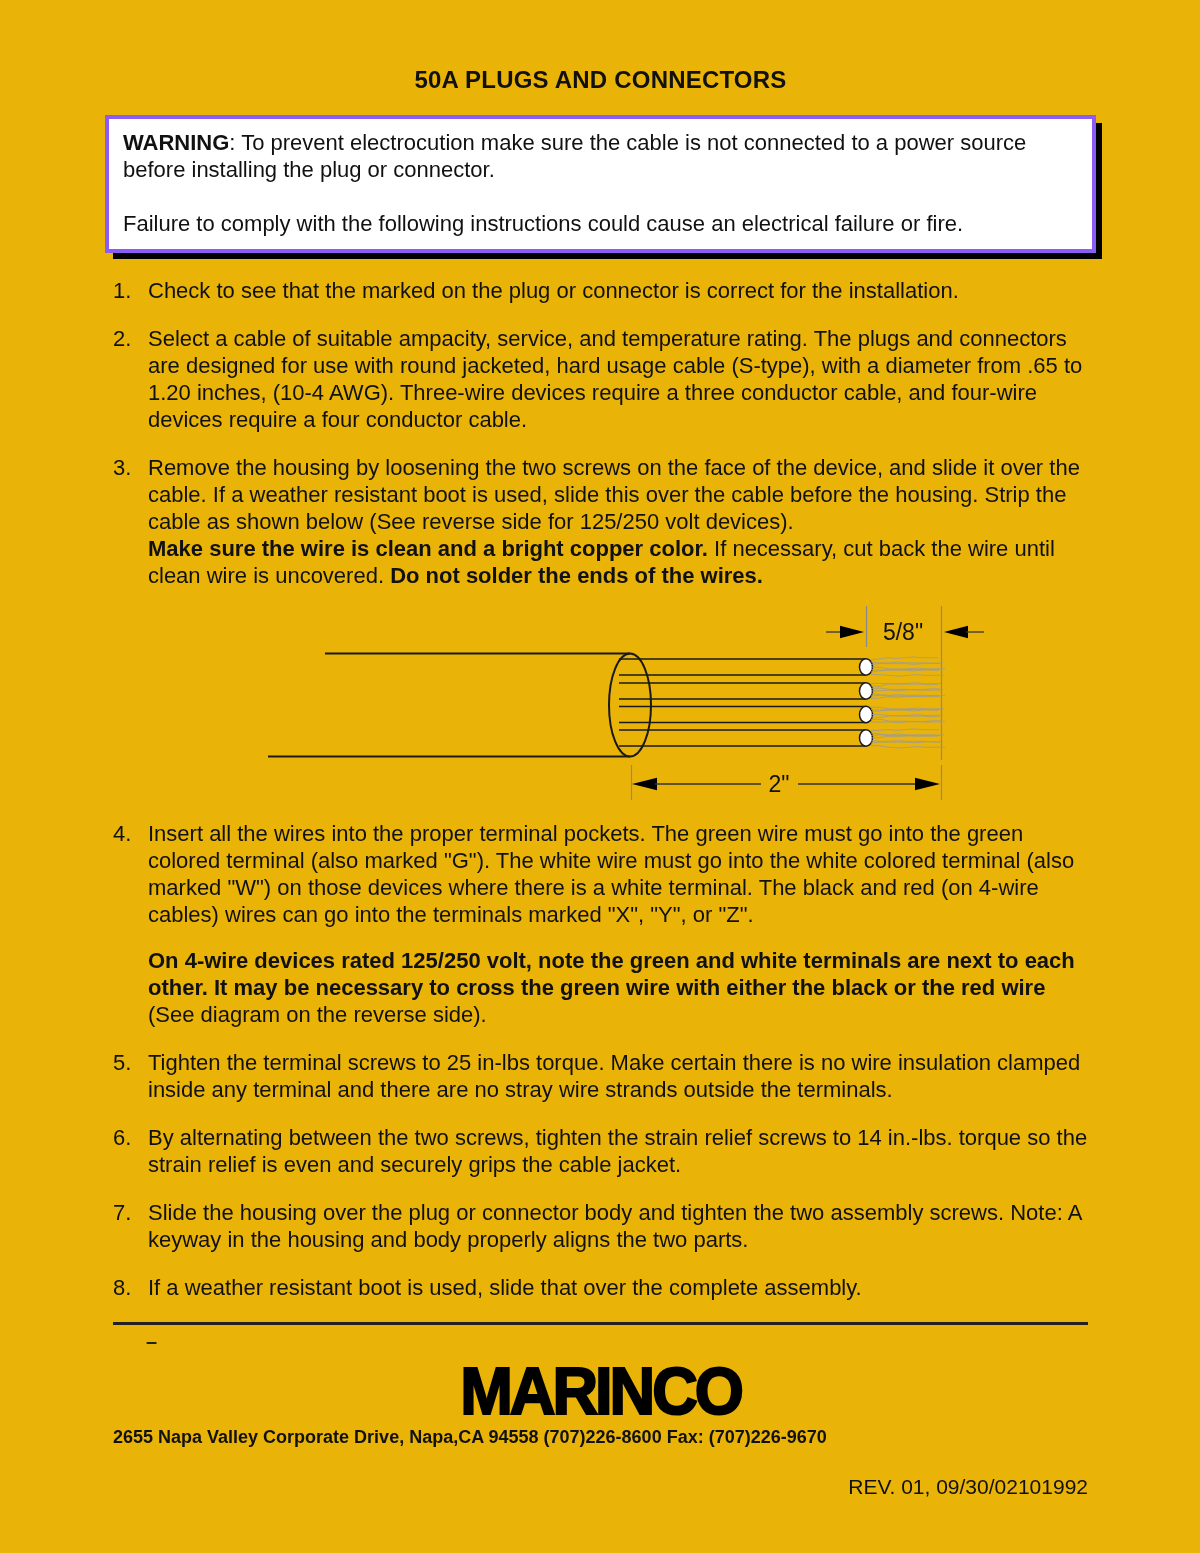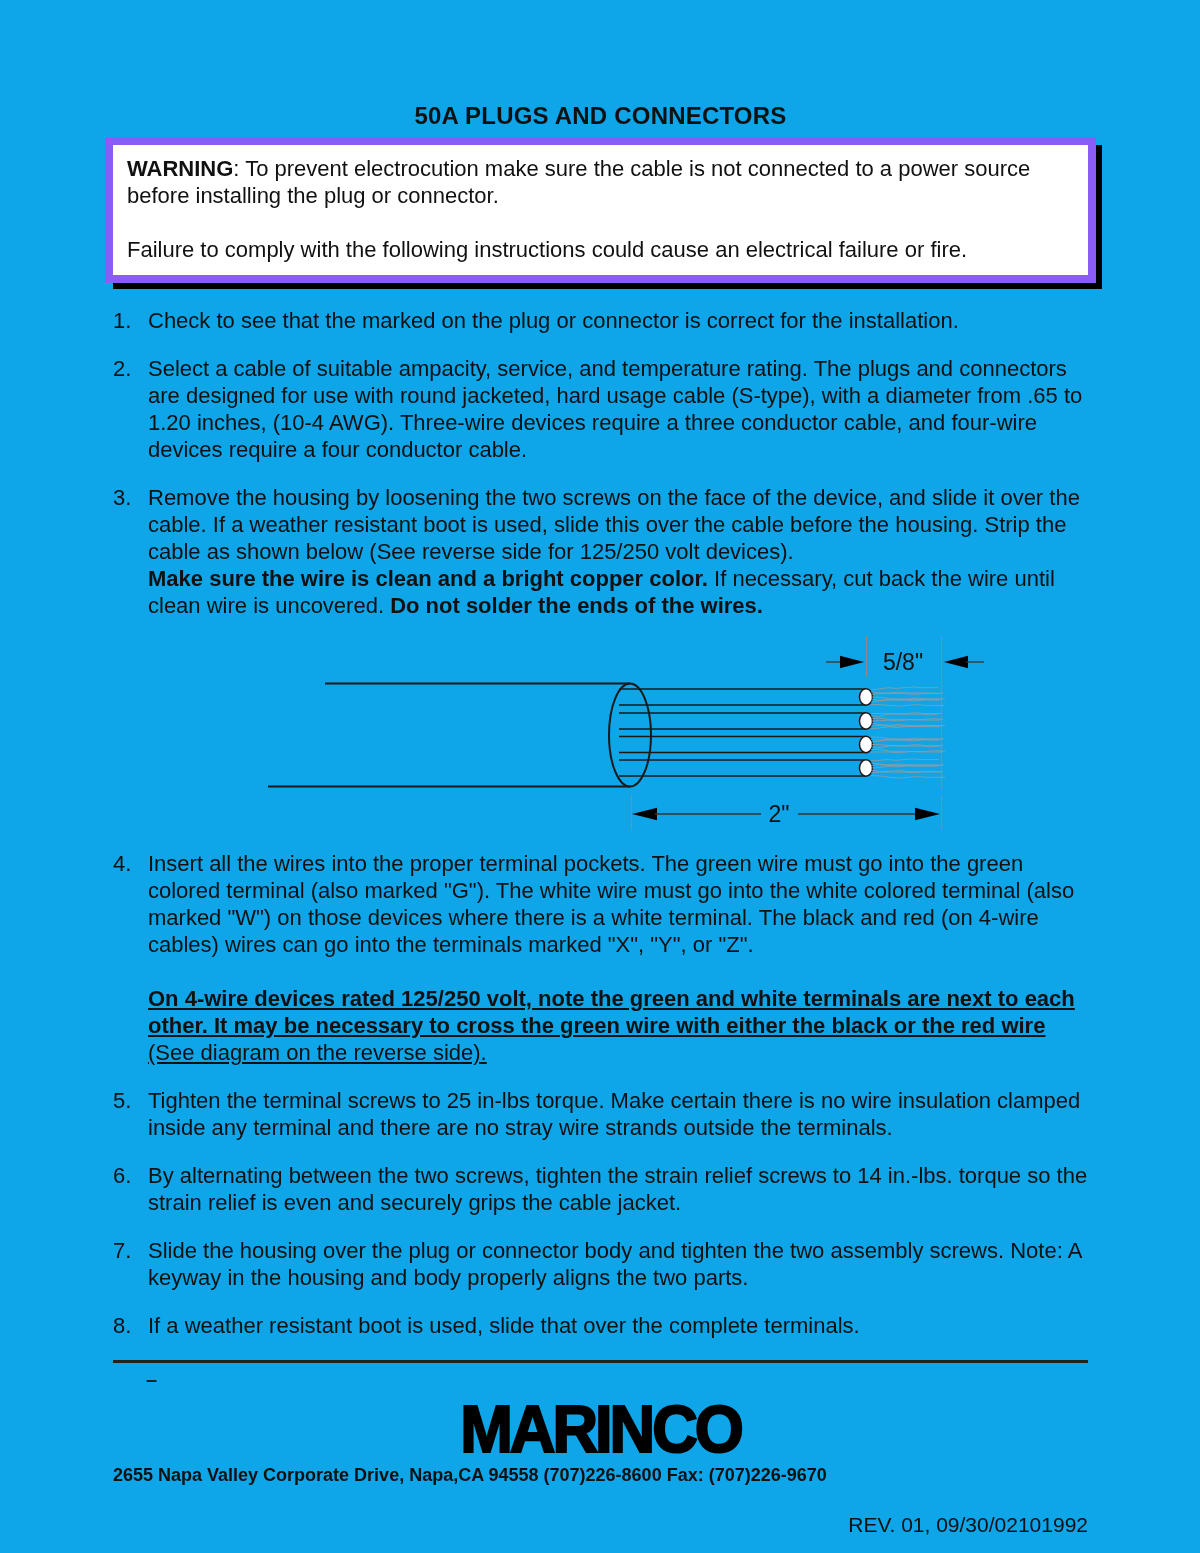--- a/index.html
+++ b/index.html
@@ -1,42 +1,42 @@
 <!DOCTYPE html>
 <html><head>
 <meta charset="utf-8">
 <style>
   html,body{margin:0;padding:0;background:#ffffff;}
   .page{
     position:relative;
     width:1200px;height:1553px;
-    background:#0ea5e9;
+    background:#eab308;
     color:#111;
     font-family:"Liberation Sans", sans-serif;
     box-sizing:border-box;
-    padding:102px 112px 0 113px;
+    padding:66px 112px 0 113px;
     overflow:hidden;
   }
   .title{ text-align:center; font-weight:bold; font-size:24px; line-height:28px; letter-spacing:0.2px; }
   .warnbox{
-    margin:7px -8px 0 -8px;
-    border:8px solid #8b5cf6;
+    margin:21px -8px 0 -8px;
+    border:4px solid #8b5cf6;
     box-shadow:7px 7px 0 -1px #000;
     padding:10px 14px 12px 14px;
     font-size:22px; line-height:27px;
     background:#fff;
   }
   .warnbox .para{ margin:0; }
   .warnbox .para + .para{ margin-top:27px; }
   .ilist{ margin-top:24px; }
   .item{ display:flex; font-size:22px; line-height:27px; margin-bottom:21px; }
   .item .num{ width:35px; flex:none; }
   .item .body{ flex:1; }
   .item .para{ margin:0; }
-  .item .para + .para{ margin-top:27px;text-decoration:underline; }
+  .item .para + .para{ margin-top:19px; }
   b{ font-weight:bold; }
   .diagram{ margin:2px 0 12px 147px; }
   .diagram svg{ display:block; }
   .rule{ height:3px; background:#222; margin-top:10px; }
   .dash{ font-size:20px; line-height:24px; margin:4px 0 0 33px; font-weight:bold; color:#222;}
   .logo{ text-align:center; margin-top:8px; }
   .logo span{
     display:inline-block;
     font-size:62px; font-weight:bold; line-height:60px;
     letter-spacing:-3px; color:#000;
@@ -180,21 +180,21 @@
       </div>
       <div class="item">
         <div class="num">7.</div>
         <div class="body">
           <p class="para"><span>Slide the housing over the plug or connector body and tighten the two assembly screws.  Note:  A keyway in the housing and body properly aligns the two parts.</span></p>
         </div>
       </div>
       <div class="item">
         <div class="num">8.</div>
         <div class="body">
-          <p class="para"><span>If a weather resistant boot is used, slide that over the complete terminals.</span></p>
+          <p class="para"><span>If a weather resistant boot is used, slide that over the complete assembly.</span></p>
         </div>
       </div>
     </div>
 
   <div class="rule"></div>
   <div class="dash">–</div>
 
   <div class="logo">
     <span>MARINCO</span>
   </div>

